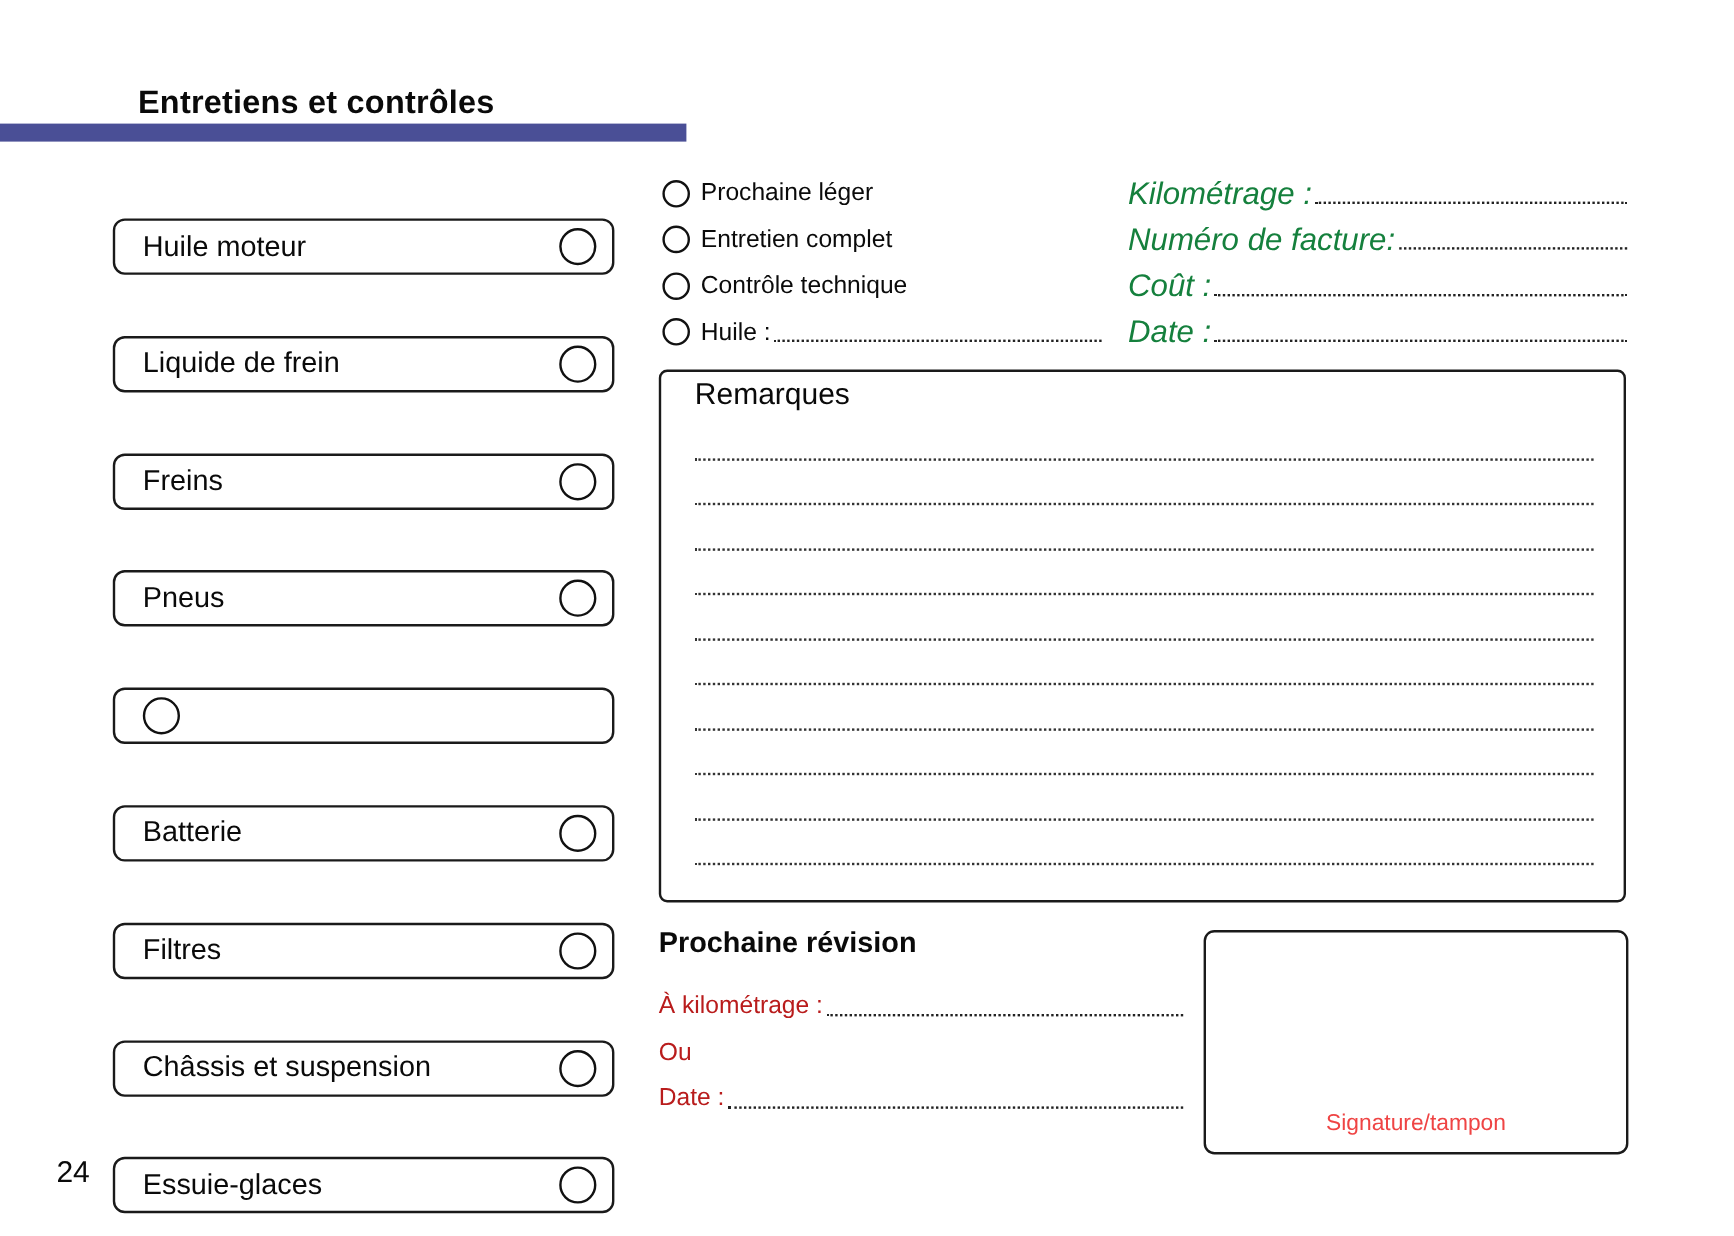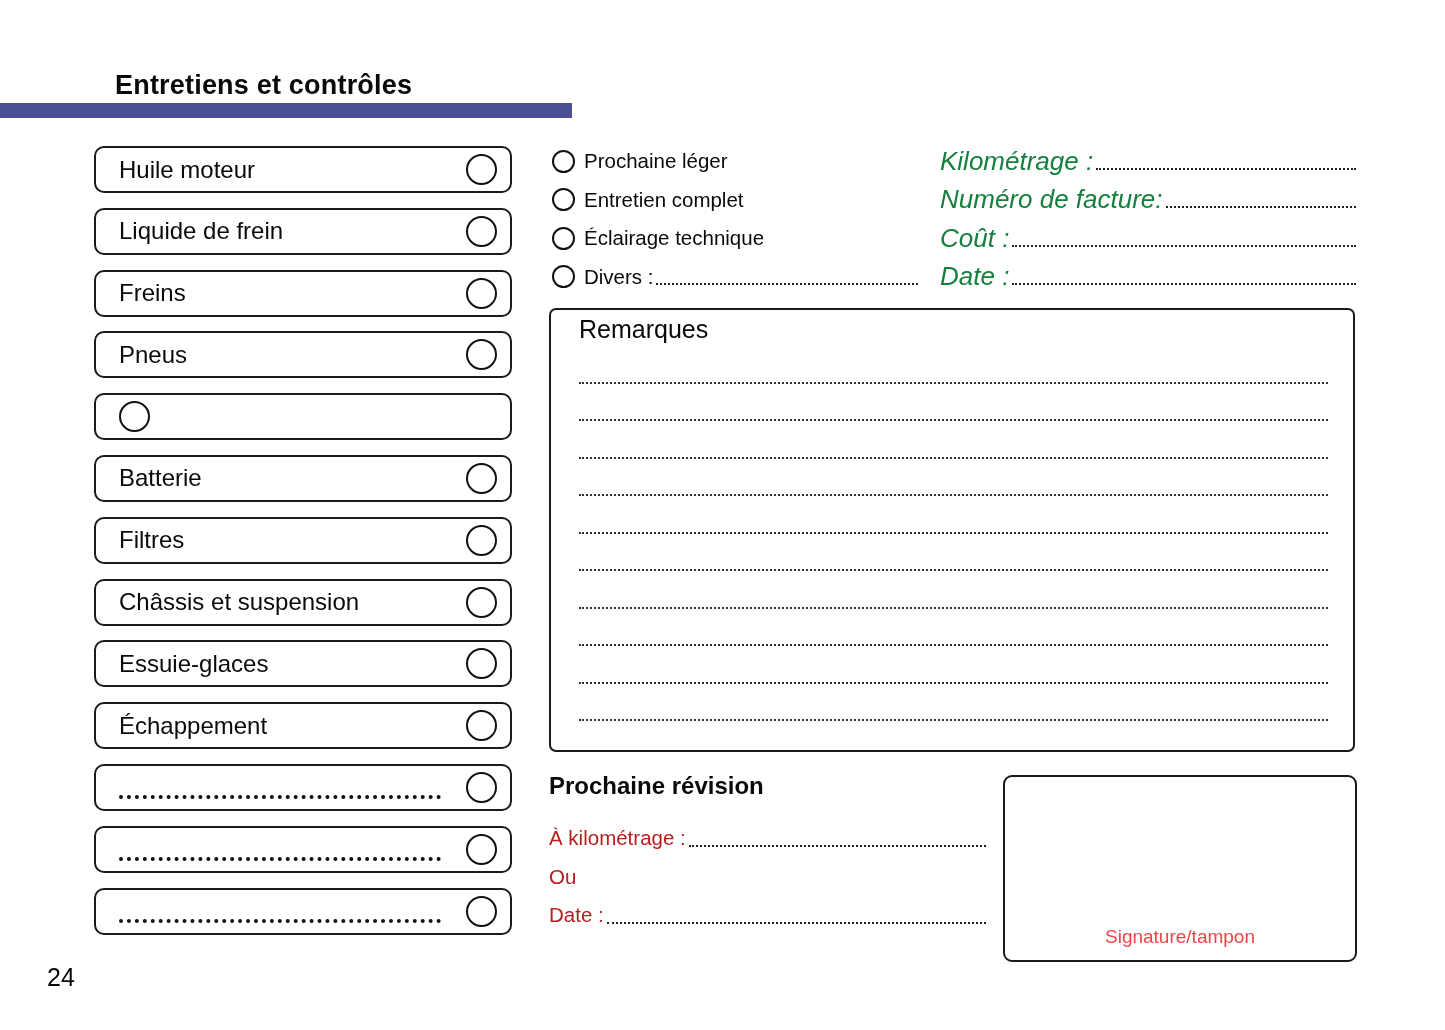--- a/index.html
+++ b/index.html
@@ -5,21 +5,21 @@
   * { margin:0; padding:0; box-sizing:border-box; }
   html,body { background:#ffffff; }
   body { font-family:"Liberation Sans","DejaVu Sans",sans-serif; color:#111; }
   .page { position:relative; width:1445px; height:1030px; background:#fff; overflow:hidden;border-radius:19px; }
 
   .page-title { position:absolute; left:115px; top:70px; font-size:27px; font-weight:bold; color:#0a0a0a; letter-spacing:.2px; }
   .accent-bar { position:absolute; left:0; top:103px; width:572px; height:15px; background:#4a4f96; }
 
   
   .checklist { position:absolute; left:94px; top:146px; width:418px; display:flex; flex-direction:column; gap:14.8px; }
-  .box-item { height:47px; border:2.5px solid #1a1a1a; border-radius:10px; background:#fff; display:flex; align-items:center; padding:0 13px 0 23px; }
+  .box-item { height:47px; border:2.5px solid #1a1a1a; border-radius:10px; background:#fff; display:flex; align-items:center; padding:0 13px 0 23px;margin-top:36px; }
   .box-label { flex:1; font-size:24px; color:#0a0a0a; display:flex; align-items:center; height:100%; }
   .dotfill-big { width:322px; border-bottom:4px dotted #111; align-self:flex-end; margin:0 0 10px 0; }
   .circle { border-radius:50%; background:#fff; flex:0 0 auto; }
   .circle.big { width:31px; height:31px; border:2.5px solid #111; }
   .circle.small { width:23px; height:23px; border:2px solid #111; margin-right:9px; }
 
   
   .service-types { position:absolute; left:552px; top:142px; width:366px; }
   .svc-row { height:38.5px; display:flex; align-items:center; }
   .svc-label { font-size:20.5px; color:#0a0a0a; white-space:nowrap; }
@@ -118,25 +118,25 @@
       <div class="svc-row">
         <div class="circle small"></div>
         <span class="svc-label">Prochaine léger</span>
       </div>
       <div class="svc-row">
         <div class="circle small"></div>
         <span class="svc-label">Entretien complet</span>
       </div>
       <div class="svc-row">
         <div class="circle small"></div>
-        <span class="svc-label">Éclairage technique</span>
+        <span class="svc-label">Contrôle technique</span>
       </div>
       <div class="svc-row">
         <div class="circle small"></div>
-        <span class="svc-label">Divers :</span>
+        <span class="svc-label">Huile :</span>
         <span class="dotfill"></span>
       </div>
     </div>
 
   <div class="invoice-fields" id="invoiceFields">
       <div class="inv-row">
         <span class="inv-label">Kilométrage :</span>
         <span class="dotfill"></span>
       </div>
       <div class="inv-row">

